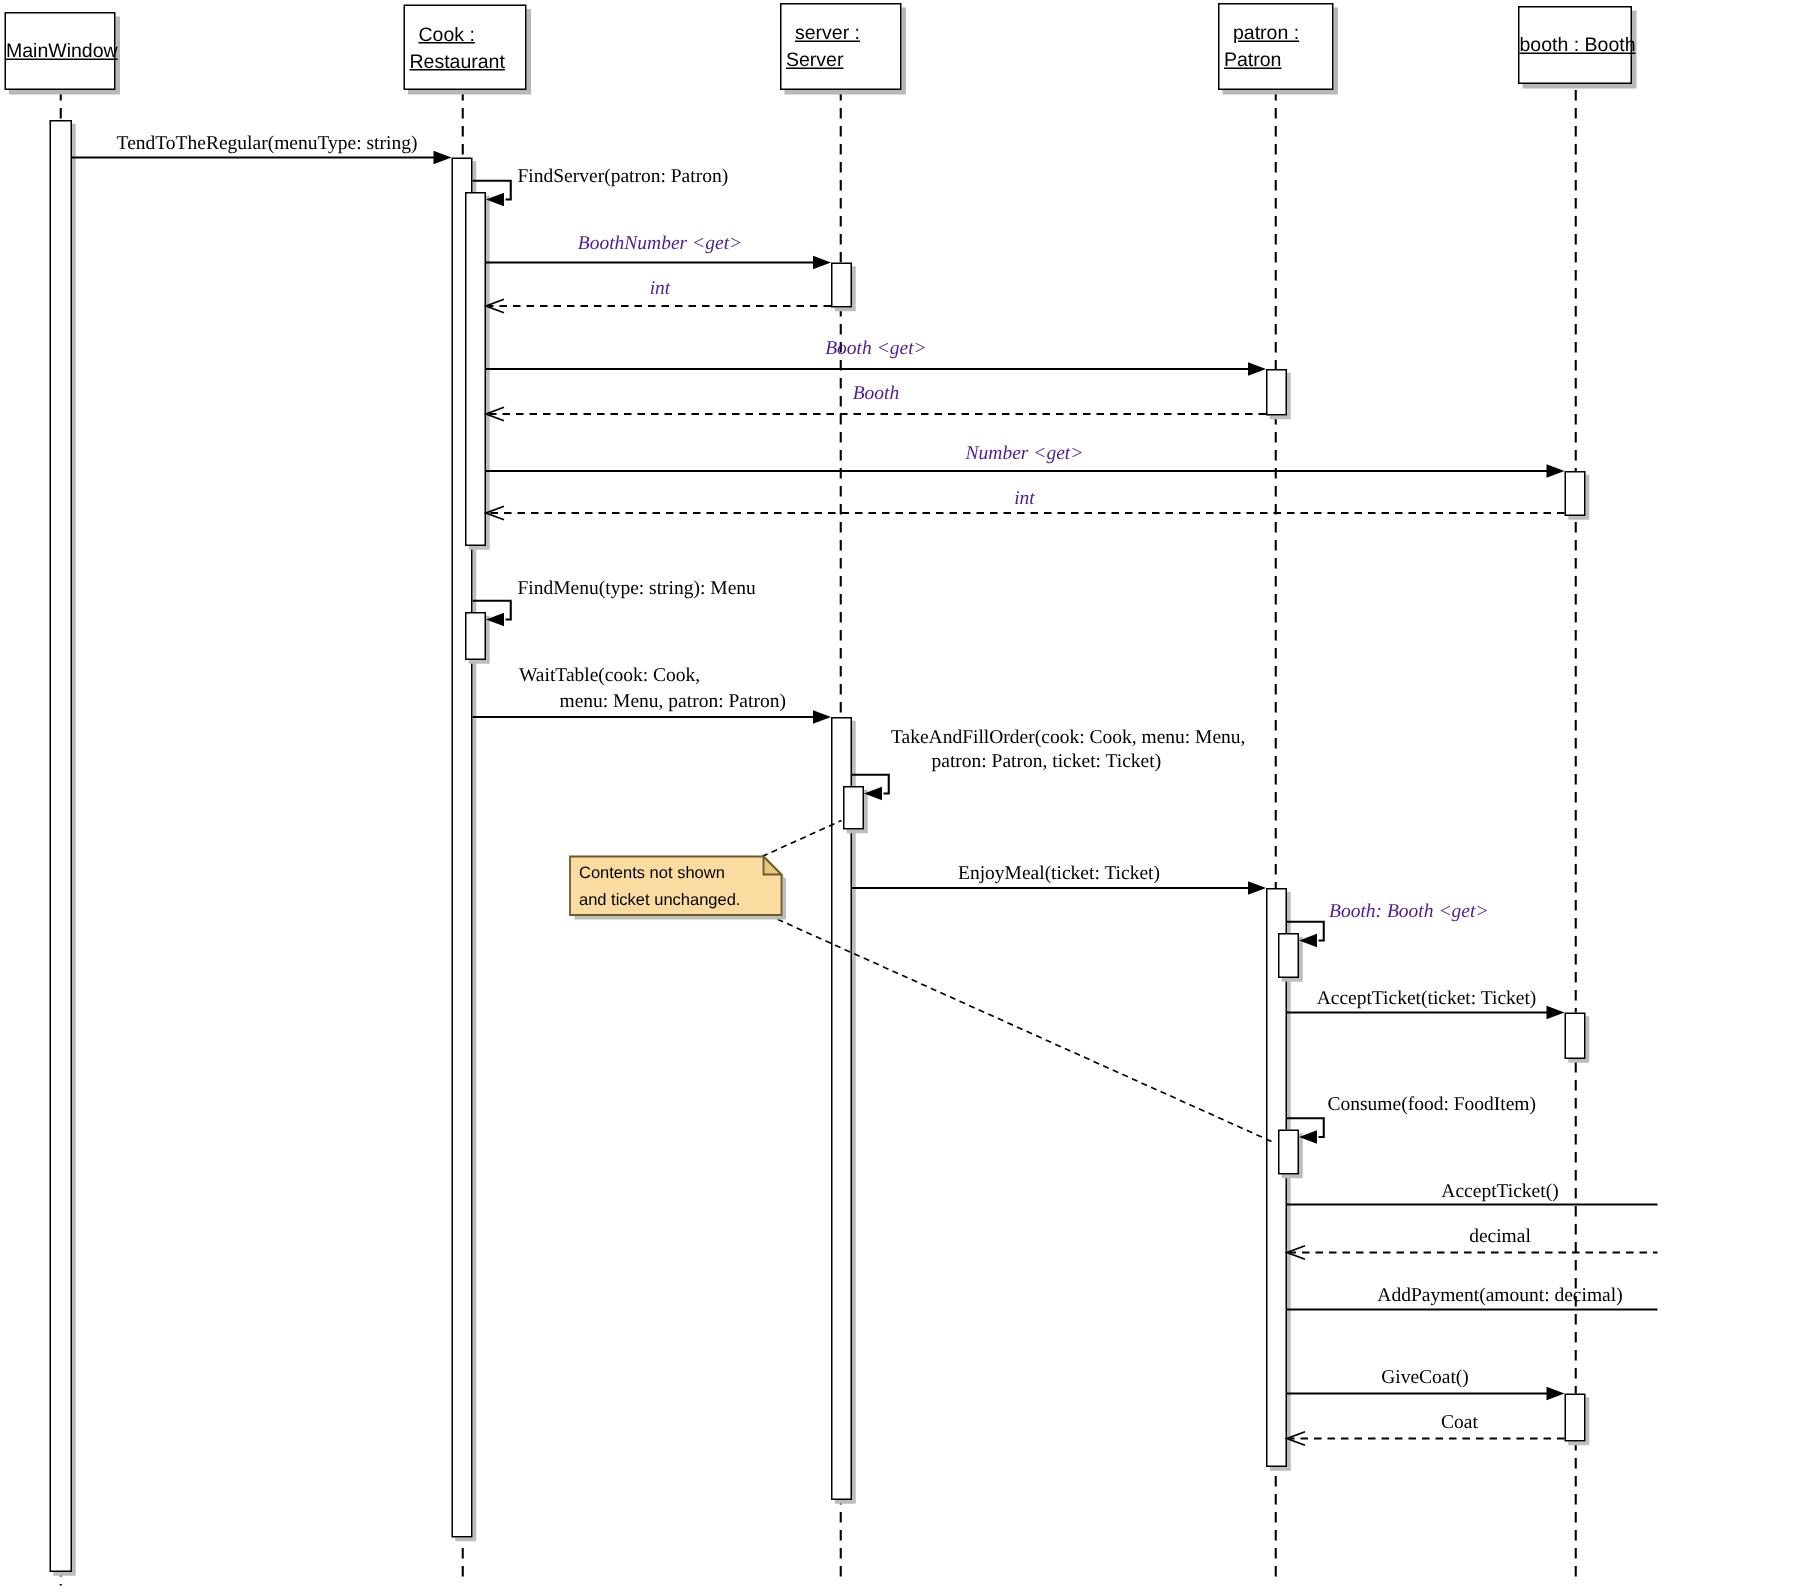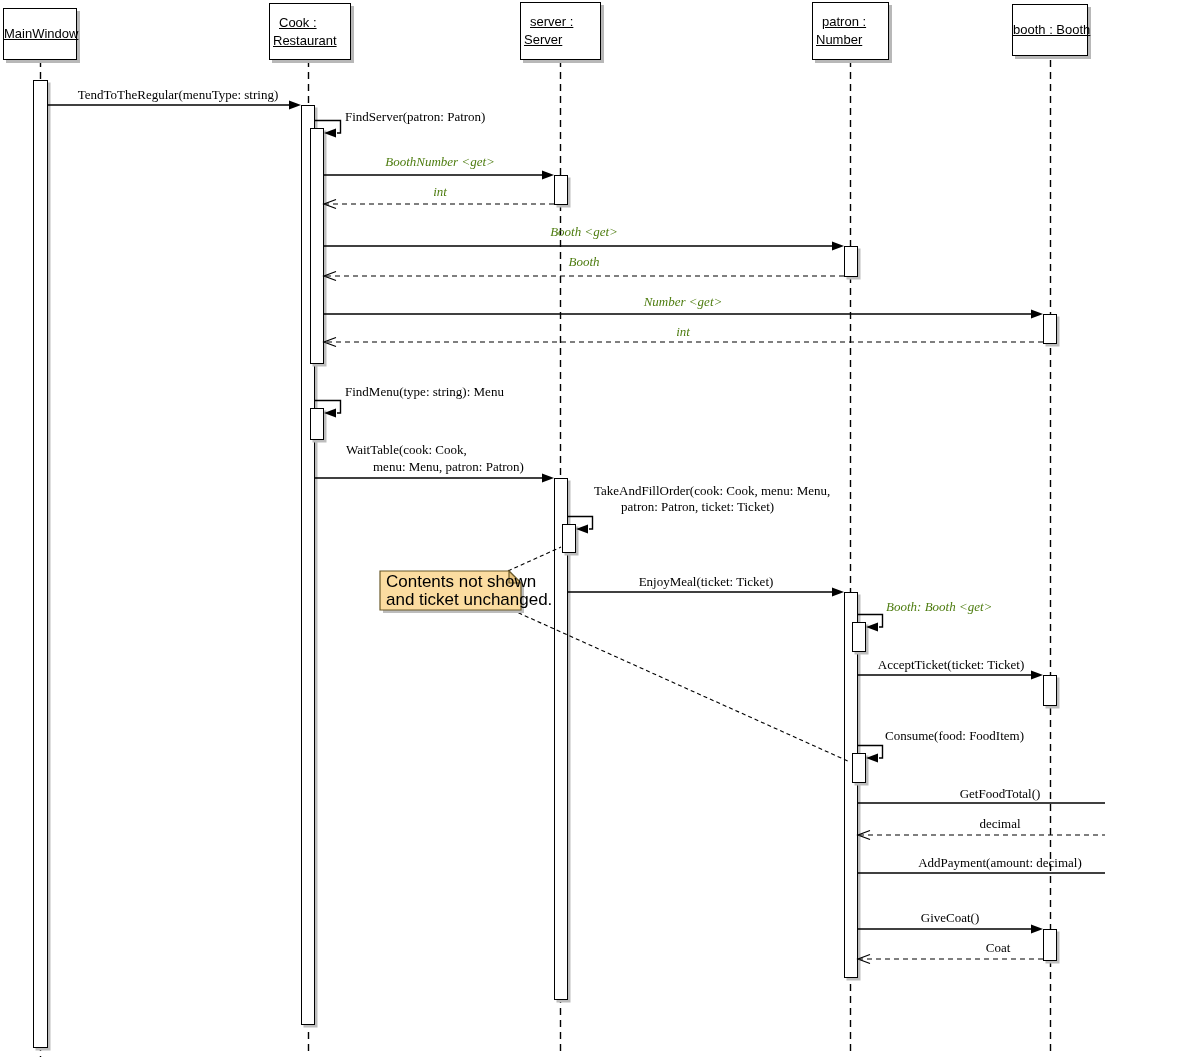--- a/index.html
+++ b/index.html
@@ -19,23 +19,23 @@
   .head.left .l1 { padding-left:9px; }
   .head.left .l2 { padding-left:3px; }
   .act {
     position:absolute; background:#fff; border:1.3px solid #000;
     box-shadow:2.5px 2.5px 0 #bdbdbd; box-sizing:border-box; z-index:2;
   }
   .msg {
     position:absolute; font-size:13px; white-space:nowrap; z-index:5; line-height:15px;font-family:Liberation Serif, serif;
   }
   .msg.center { text-align:center; }
-  .msg.getter { color:#4d7c0f; font-style:italic; }
+  .msg.getter { color:#4c1d95; font-style:italic; }
   .note-text {
-    position:absolute; font-size:17px; line-height:18px; z-index:6; white-space:nowrap;
+    position:absolute; font-size:11px; line-height:18px; z-index:6; white-space:nowrap;
   }
   .z4 { z-index:4; }
 </style>
 </head>
 <body>
 
 <div id="canvas">
 
   <svg class="layer" width="1195" height="1064" style="z-index:1">
     <g stroke="#000" stroke-width="1.4" stroke-dasharray="7,5">
@@ -71,21 +71,21 @@
   <div class="head left" style="left:269px;top:3px;width:82px;height:57px">
     <span class="ln l1">Cook :</span>
     <span class="ln l2">Restaurant</span>
   </div>
   <div class="head left" style="left:520px;top:2px;width:81px;height:58px">
     <span class="ln l1">server :</span>
     <span class="ln l2">Server</span>
   </div>
   <div class="head left" style="left:812px;top:2px;width:77px;height:58px">
     <span class="ln l1">patron :</span>
-    <span class="ln l2">Number</span>
+    <span class="ln l2">Patron</span>
   </div>
   <div class="head center" style="left:1012px;top:4px;width:76px;height:52px">
     <span class="ln l1">booth : Booth</span>
   </div>
   <div class="head center" style="left:1110px;top:4px;width:80px;height:52px">
     <span class="ln l1">ticket : Ticket</span>
   </div>
 
   <svg class="layer z4" width="1195" height="1064">
 
@@ -166,24 +166,24 @@
   <div class="msg center getter" style="left:582px;top:324px;width:202px">int</div>
   <div class="msg" style="left:345px;top:384px">FindMenu(type: string): Menu</div>
   <div class="msg" style="left:346px;top:442px">WaitTable(cook: Cook,</div>
   <div class="msg" style="left:373px;top:459px">menu: Menu, patron: Patron)</div>
   <div class="msg" style="left:594px;top:483px">TakeAndFillOrder(cook: Cook, menu: Menu,</div>
   <div class="msg" style="left:621px;top:499px">patron: Patron, ticket: Ticket)</div>
   <div class="msg center" style="left:605px;top:574px;width:202px">EnjoyMeal(ticket: Ticket)</div>
   <div class="msg getter" style="left:886px;top:599px">Booth: Booth &lt;get&gt;</div>
   <div class="msg center" style="left:850px;top:657px;width:202px">AcceptTicket(ticket: Ticket)</div>
   <div class="msg" style="left:885px;top:728px">Consume(food: FoodItem)</div>
-  <div class="msg center" style="left:899px;top:786px;width:202px">GetFoodTotal()</div>
+  <div class="msg center" style="left:899px;top:786px;width:202px">AcceptTicket()</div>
   <div class="msg center" style="left:899px;top:816px;width:202px">decimal</div>
   <div class="msg center" style="left:899px;top:855px;width:202px">AddPayment(amount: decimal)</div>
   <div class="msg center" style="left:849px;top:910px;width:202px">GiveCoat()</div>
-  <div class="msg center" style="left:897px;top:940px;width:202px">Coat</div>
+  <div class="msg center" style="left:872px;top:940px;width:202px">Coat</div>
 
   <div class="note-text" style="left:386px;top:573px">
     <div>Contents not shown</div>
     <div>and ticket unchanged.</div>
   </div>
 
 </div>
 
 </body></html>

